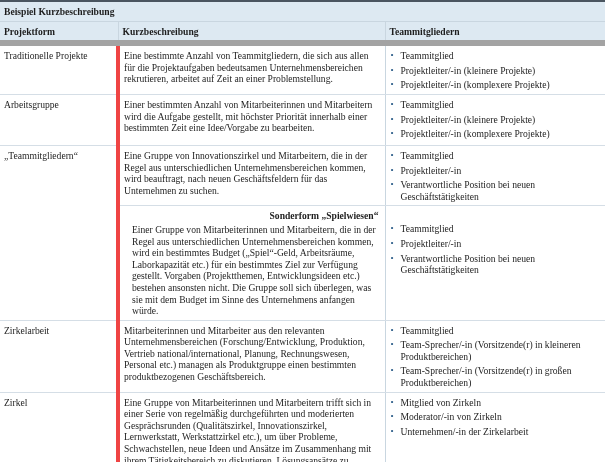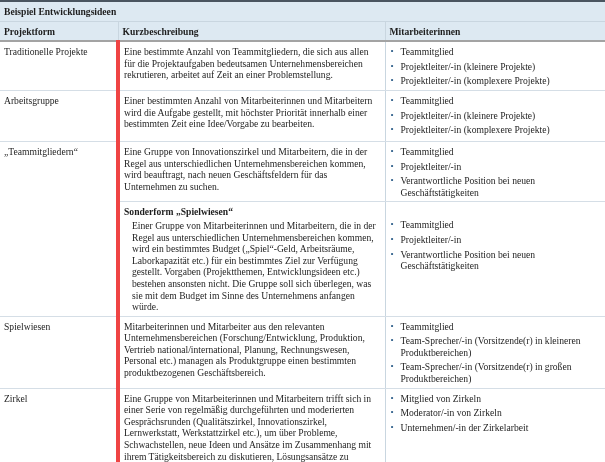--- a/index.html
+++ b/index.html
@@ -3,50 +3,50 @@
 <meta charset="utf-8">
 <style>
   html, body { margin: 0; padding: 0; background: #ffffff; }
   body { width: 605px; height: 462px; overflow: hidden; font-family: "DejaVu Serif", "Liberation Serif", serif; color: #1e1e1e; }
   .wrap { position: absolute; left: 0; top: 0; width: 605px; }
   table { border-collapse: collapse; width: 605px; table-layout: fixed; font-family: "Liberation Serif", serif; font-size: 9.6px; line-height: 11.6px; }
   .topbar { border-top: 2px solid #4a5560; }
   td, th { vertical-align: top; text-align: left; padding: 4px 6px 3px 4px; }
   th { font-weight: bold; }
   .title-row th { background: #dde9f2; padding: 4px 4px 3px 4px; border-bottom: 1px solid #c9d6e0; }
-  .head-row th { background: #dde9f2; padding: 4px 4px 3px 4px; border-bottom: 2px solid #a3a3a3; }
+  .head-row th { background: #dde9f2; padding: 4px 4px 3px 4px; border-bottom: 6px solid #a3a3a3; }
   .head-row th + th, td + td { border-left: 1px solid #c9d6e0; }
   .cell-first { border-right: 4px solid #ef4444; }
   tr.row td { border-bottom: 1.5px solid #d5dee6; }
   tr.last td { border-bottom: 2.5px solid #4a5560; }
   ul { list-style: none; margin: 0; padding: 0; }
   li { position: relative; padding-left: 11px; margin-bottom: 3px; }
   li:last-child { margin-bottom: 0; }
   li .bullet { position: absolute; left: 1px; top: 0; color: #2b5c88; font-size: 9px; }
-  .subhead { font-weight: bold; display: block; margin-bottom: 2px; }
+  .subhead { font-weight: bold; display: block; margin-bottom: 2px; text-align: right; }
   .desc { display: block; margin-left: 8px; }
 </style>
 </head>
 <body>
 
 <div class="wrap">
   <table class="topbar">
     <colgroup>
       <col style="width:118px">
       <col style="width:267px">
       <col style="width:220px">
     </colgroup>
     <tbody>
         <tr class="title-row">
-      <th colspan="3">Beispiel Entwicklungsideen</th>
+      <th colspan="3">Beispiel Kurzbeschreibung</th>
     </tr>
     <tr class="head-row">
       <th>Projektform</th>
       <th>Kurzbeschreibung</th>
-      <th>Mitarbeiterinnen</th>
+      <th>Teammitgliedern</th>
     </tr>
 
     <tr class="row" style="height:46px">
       <td class="cell-first">Traditionelle Projekte</td>
       <td class="desc-cell">Eine bestimmte Anzahl von Teammitgliedern, die sich aus allen für die Projektaufgaben bedeutsamen Unternehmensbereichen rekrutieren, arbeitet auf Zeit an einer Problemstellung.</td>
       <td>
         <ul>
           <li><span class="bullet">•</span><span>Teammitglied</span></li>
           <li><span class="bullet">•</span><span>Projektleiter/-in (kleinere Projekte)</span></li>
           <li><span class="bullet">•</span><span>Projektleiter/-in (komplexere Projekte)</span></li>
@@ -86,21 +86,21 @@
       <td style="padding-top:17px">
         <ul>
           <li><span class="bullet">•</span><span>Teammitglied</span></li>
           <li><span class="bullet">•</span><span>Projektleiter/-in</span></li>
           <li><span class="bullet">•</span><span>Verantwortliche Position bei neuen Geschäftstätigkeiten</span></li>
         </ul>
       </td>
     </tr>
 
     <tr class="row" style="height:69px">
-      <td class="cell-first">Spielwiesen</td>
+      <td class="cell-first">Zirkelarbeit</td>
       <td class="desc-cell">Mitarbeiterinnen und Mitarbeiter aus den relevanten Unternehmensbereichen (Forschung/Entwicklung, Produktion, Vertrieb national/international, Planung, Rechnungswesen, Personal etc.) managen als Produktgruppe einen bestimmten produktbezogenen Geschäftsbereich.</td>
       <td>
         <ul>
           <li><span class="bullet">•</span><span>Teammitglied</span></li>
           <li><span class="bullet">•</span><span>Team-Sprecher/-in (Vorsitzende(r) in kleineren Produktbereichen)</span></li>
           <li><span class="bullet">•</span><span>Team-Sprecher/-in (Vorsitzende(r) in großen Produktbereichen)</span></li>
         </ul>
       </td>
     </tr>
 

